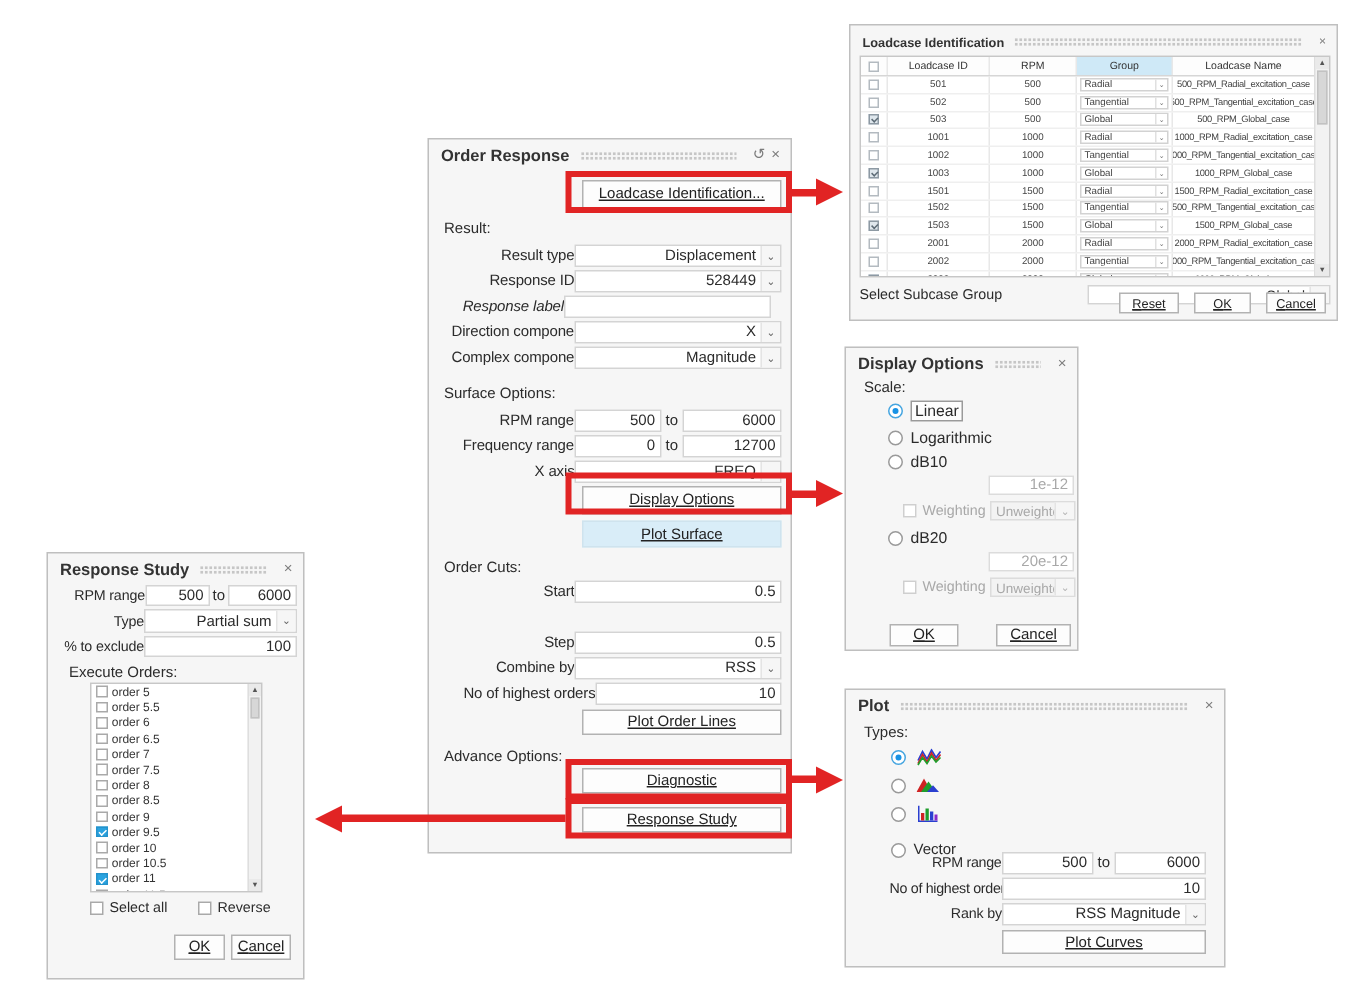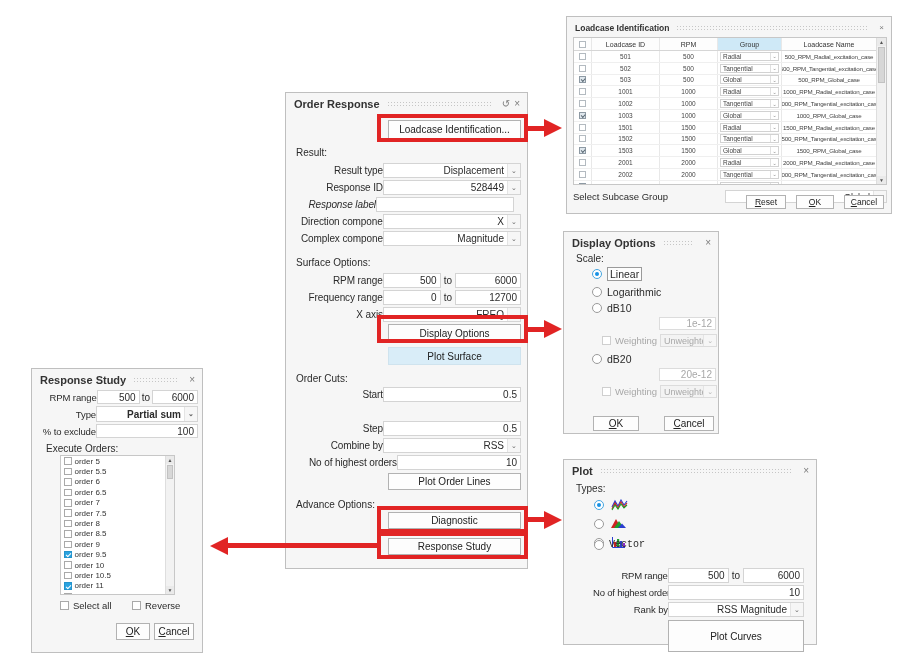--- a/index.html
+++ b/index.html
@@ -15,21 +15,21 @@
   .seclbl{position:absolute;white-space:nowrap;font-size:10px;color:#2b2b2b;}
   .row{position:absolute;display:flex;align-items:center;text-align:right;}
   .flbl{flex:1;white-space:nowrap;overflow:hidden;font-size:10px;letter-spacing:-0.1px;}
   .tb{box-sizing:border-box;background:#fff;border:1px solid #d4d4d4;height:15px;font-size:10px;
       display:flex;align-items:center;justify-content:flex-end;padding:0 3px;flex:none;}
   .combo{box-sizing:border-box;background:#fff;border:1px solid #d4d4d4;height:15px;display:flex;align-items:center;font-size:10px;flex:none;}
   .combo .cval{flex:1;padding:0 3px;white-space:nowrap;overflow:hidden;}
   .combo .cdd{width:12px;align-self:stretch;border-left:1px solid #e4e4e4;background:#f6f6f6;color:#666;
               font-size:7px;display:flex;align-items:center;justify-content:center;}
   .btn{position:absolute;box-sizing:border-box;background:#fdfdfd;border:1px solid #b2b2b2;
-       display:flex;align-items:center;justify-content:center;font-size:10px;color:#222;text-align:right;}
+       display:flex;align-items:center;justify-content:center;font-size:10px;color:#222;text-align:right;text-decoration:underline;}
   .btn.blue{background:#d9edf8;border-color:#cfe3ee;}
   .u{text-decoration:underline;}
   .towrd{margin:0 3px;font-size:10px;flex:none;}
   .dis{color:#a8a8a8;}
   .tb.dis{border-color:#dcdcdc;color:#a8a8a8;}
   .combo.dis{border-color:#dcdcdc;color:#a8a8a8;background:#f3f3f3;}
   .combo.dis .cdd{color:#b5b5b5;}
 
   
   .radio{position:relative;display:inline-block;width:10px;height:10px;border-radius:50%;border:1px solid #9a9a9a;
@@ -529,21 +529,21 @@
       <span class="ticon">
         <svg width="15" height="12" viewBox="0 0 15 12">
           <path d="M1.5,0 L1.5,10.5 L14,10.5" stroke="#2a3fd0" fill="none" stroke-width="1"></path>
           <rect x="3" y="5" width="2.2" height="5" fill="#cf2323"></rect>
           <rect x="6" y="2" width="2.2" height="8" fill="#1f9e2c"></rect>
           <rect x="9" y="4" width="2.2" height="6" fill="#2a3fd0"></rect>
           <rect x="12" y="6" width="2" height="4" fill="#8a2ac9"></rect>
         </svg>
       </span>
     </div>
-    <div class="row" style="left:30px;top:78px;height:13px;font-family:Liberation Mono, monospace;">
+    <div class="row" style="left:30px;top:100px;height:13px;">
       <span class="radio"></span>
       <span style="font-size:10px;">Vector</span>
     </div>
 
     <div class="row" style="left:29px;top:108px;width:211px;height:15px;">
       <span class="flbl" style="font-size:9.5px;letter-spacing:-0.2px;">RPM range</span>
       <span class="tb" style="width:61px;">
           <span>500</span>
         </span>
       <span class="towrd">to</span>
@@ -558,21 +558,21 @@
         </span>
     </div>
     <div class="row" style="left:29px;top:142px;width:211px;height:15px;">
       <span class="flbl" style="font-size:9.5px;">Rank by</span>
       <span class="combo" style="width:136px;">
         <span class="cval">RSS Magnitude</span>
         <span class="cdd">⌄</span>
       </span>
     </div>
 
-    <div class="btn" style="left:104px;top:160px;width:136px;height:32px;">
+    <div class="btn" style="left:104px;top:160px;width:136px;height:16px;">
       <span>Plot Curves</span>
     </div>
   </div>
 
   <div class="panel" style="left:31px;top:368px;width:172px;height:285px;">
     <div class="tbar">
       <span class="ttl">Response Study</span>
       <span class="grip"></span>
       <span class="ico">×</span>
     </div>
@@ -582,21 +582,21 @@
       <span class="tb" style="width:43px;height:14px;">
           <span>500</span>
         </span>
       <span class="towrd" style="margin:0 2px;">to</span>
       <span class="tb" style="width:46px;height:14px;">
           <span>6000</span>
         </span>
     </div>
     <div class="row" style="left:8px;top:38px;width:158px;height:14px;">
       <span class="flbl" style="font-size:9.5px;">Type</span>
-      <span class="combo" style="width:102px;height:16px;font-weight:bold;">
+      <span class="combo" style="width:102px;height:16px;">
         <span class="cval">Partial sum</span>
         <span class="cdd">⌄</span>
       </span>
     </div>
     <div class="row" style="left:8px;top:55px;width:158px;height:14px;">
       <span class="flbl" style="font-size:9.5px;">% to exclude</span>
       <span class="tb" style="width:102px;height:14px;">
           <span>100</span>
         </span>
     </div>

